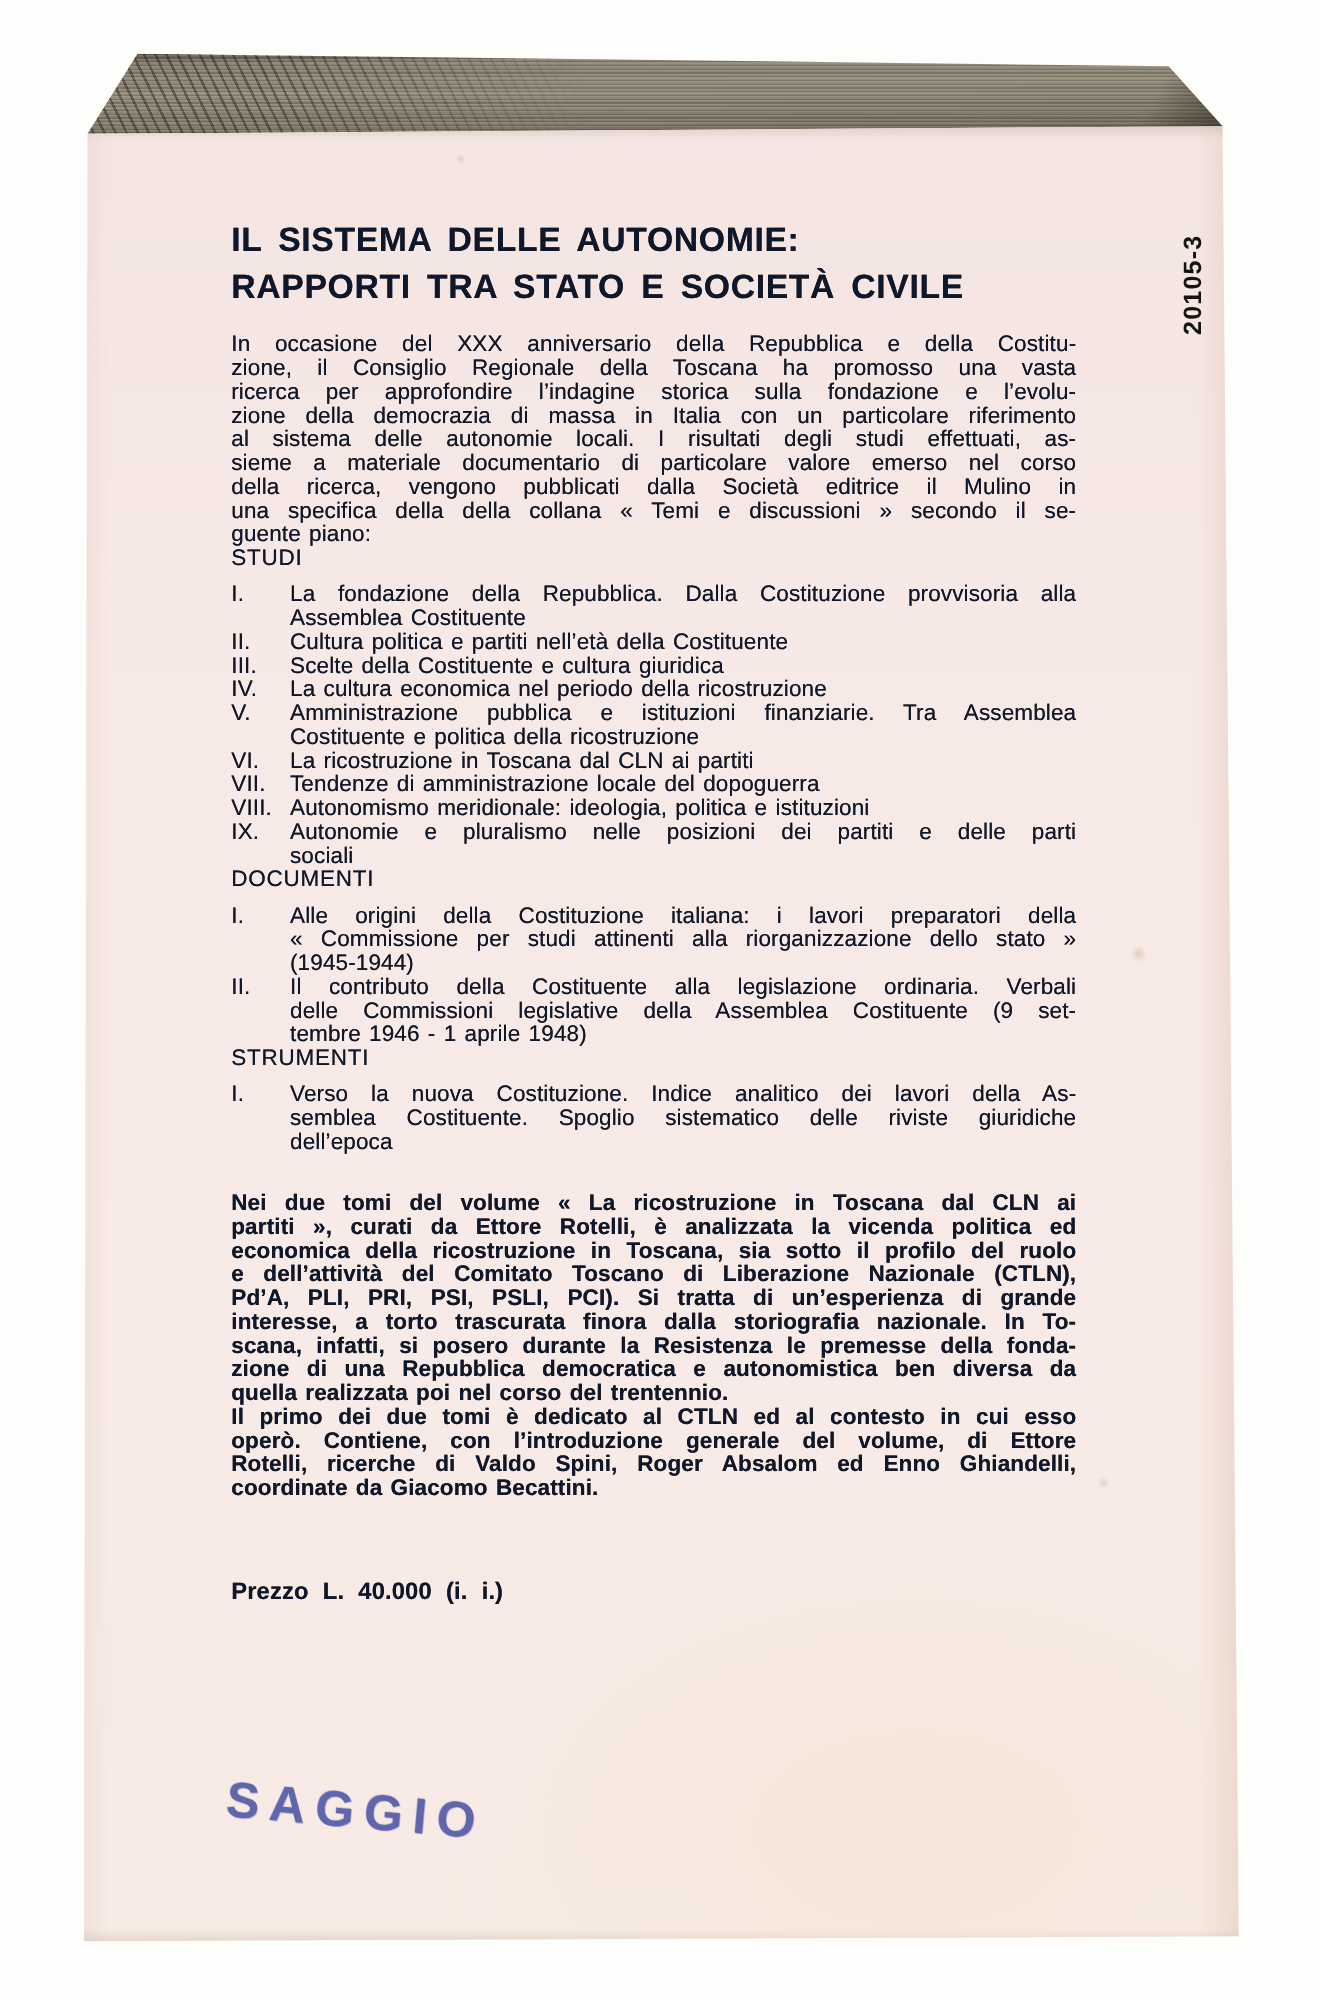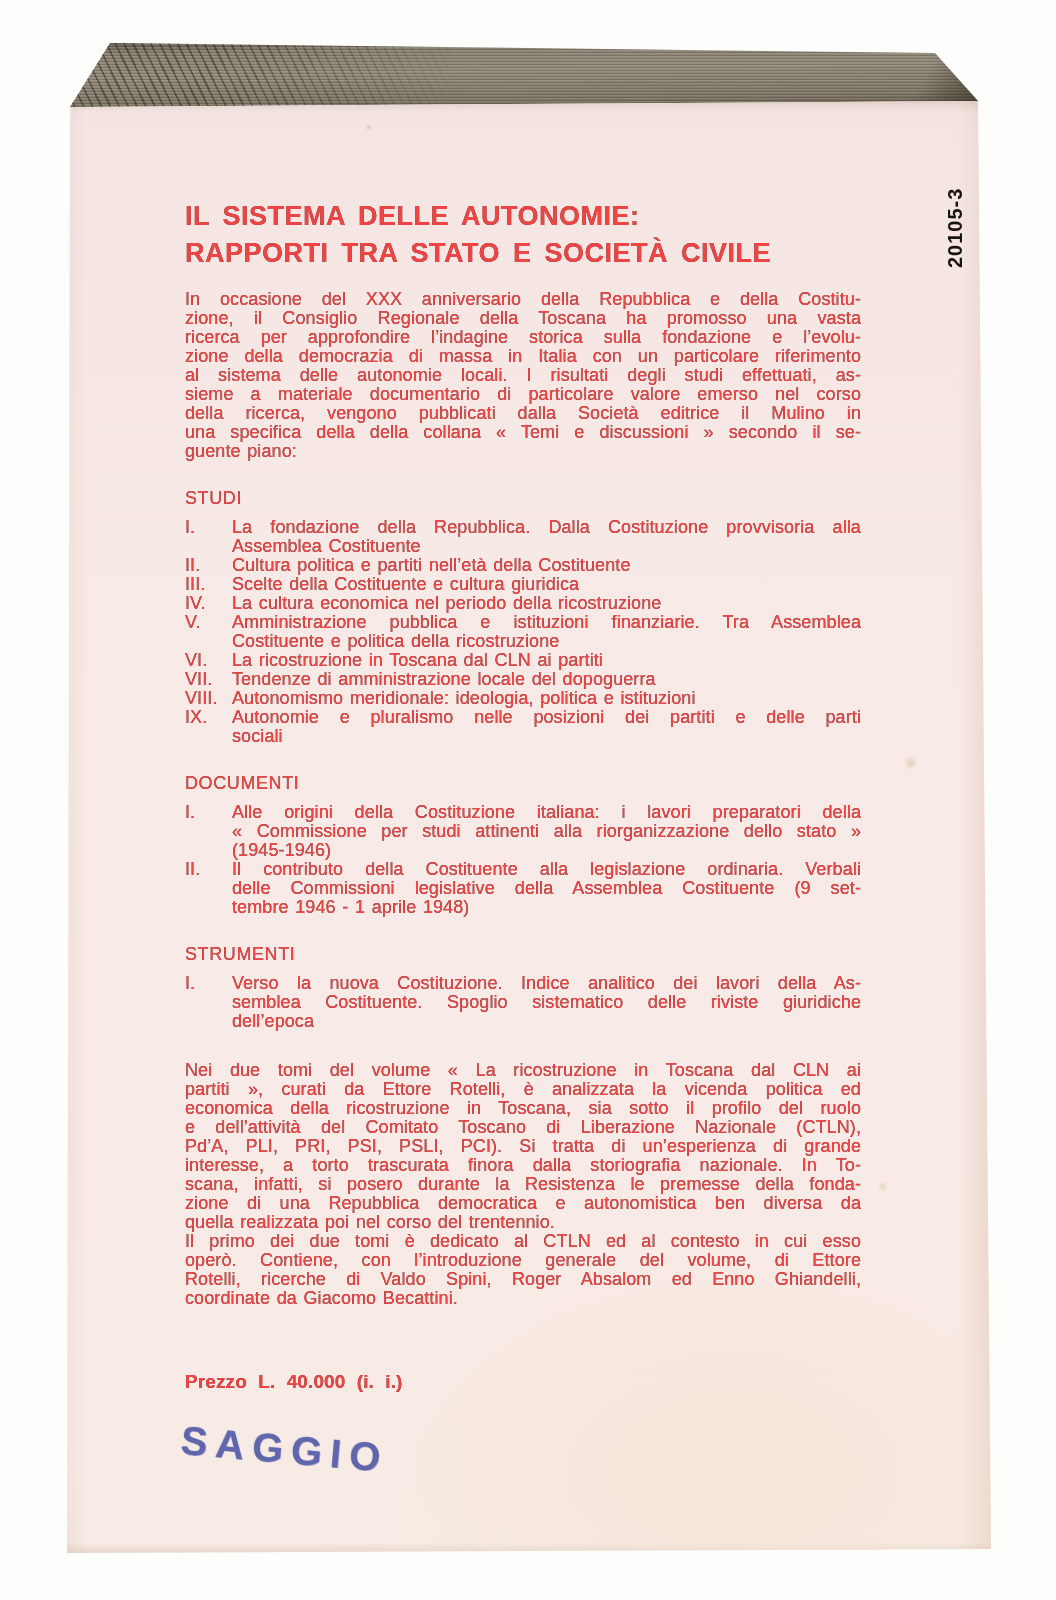--- a/index.html
+++ b/index.html
@@ -49,39 +49,39 @@
   }
   
   .spine-code{
     position:absolute;left:944px;top:268px;z-index:3;
     transform:rotate(-90deg);transform-origin:top left;
     font-size:20px;font-weight:700;letter-spacing:1px;color:#15140f;
     white-space:nowrap;
   }
   
   .content{
-    position:absolute;left:185px;top:198px;width:676px;z-index:3;
-    color:#ef4444;font-size:18px;line-height:19px;
+    position:absolute;left:185px;top:174px;width:676px;z-index:3;
+    color:#0f172a;font-size:18px;line-height:19px;
     letter-spacing:0.1px;word-spacing:1.5px;
     text-shadow:0 0 0.5px rgba(25,23,20,0.85);
   }
   .title{margin-bottom:18px;}
   .title-line{
     font-size:27px;line-height:37px;font-weight:700;
     letter-spacing:0.5px;word-spacing:5px;white-space:nowrap;
   }
   .para .line{text-align:justify;text-align-last:justify;}
   .para .line.last{text-align-last:left;}
-  .section-heading{margin-top:28px;margin-bottom:10px;letter-spacing:0.6px;}
+  .section-heading{margin-bottom:10px;letter-spacing:0.6px;}
   .item{display:flex;}
   .item .num{width:47px;flex:none;}
   .item .ilines{flex:1;min-width:0;}
   .item .ilines .line{text-align:justify;text-align-last:justify;}
   .item .ilines .line.last{text-align-last:left;}
-  .outro{margin-top:30px;}
+  .outro{margin-top:30px;font-weight:bold;}
   .price{margin-top:64px;font-weight:700;font-size:19px;word-spacing:6px;}
   
   .stamp{
     position:absolute;left:183px;top:1418px;z-index:4;
     font-size:40px;font-weight:700;letter-spacing:8px;
     color:rgba(88,96,170,0.88);
     transform:rotate(5deg);transform-origin:left top;
     text-shadow:0.6px 0.6px 0.6px rgba(88,96,170,0.45), -0.4px -0.4px 0.8px rgba(88,96,170,0.35);
   }
 </style>
@@ -176,21 +176,21 @@
             <div class="line">Autonomie e pluralismo nelle posizioni dei partiti e delle parti</div>
             <div class="line last">sociali</div>
           </div>
         </div>
         <div class="section-heading">DOCUMENTI</div>
         <div class="item">
           <div class="num">I.</div>
           <div class="ilines">
             <div class="line">Alle origini della Costituzione italiana: i lavori preparatori della</div>
             <div class="line">« Commissione per studi attinenti alla riorganizzazione dello stato »</div>
-            <div class="line last">(1945-1946)</div>
+            <div class="line last">(1945-1944)</div>
           </div>
         </div>
         <div class="item">
           <div class="num">II.</div>
           <div class="ilines">
             <div class="line">Il contributo della Costituente alla legislazione ordinaria. Verbali</div>
             <div class="line">delle Commissioni legislative della Assemblea Costituente (9 set-</div>
             <div class="line last">tembre 1946 - 1 aprile 1948)</div>
           </div>
         </div>

